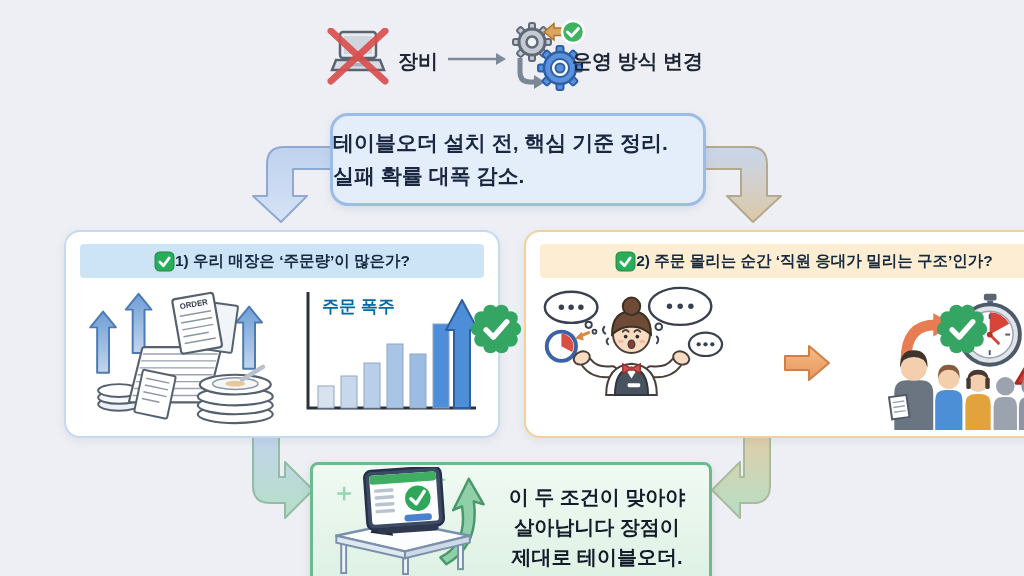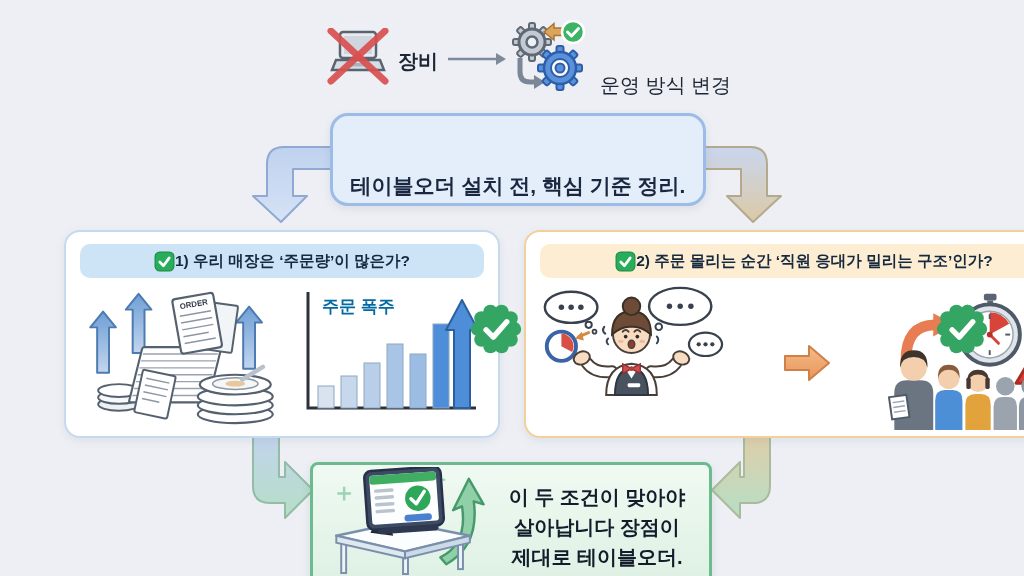--- a/index.html
+++ b/index.html
@@ -6,47 +6,47 @@
   html,body { width:1024px; height:576px; overflow:hidden; }
   body { font-family:"Liberation Sans","DejaVu Sans",sans-serif; }
   .canvas { position:relative; width:1024px; height:576px; background:#edeff4; overflow:hidden;padding-left:36px; }
 
   
   .top-row { position:absolute; left:0; top:18px; width:1024px; height:86px; z-index:2; }
   .laptop-wrap  { position:absolute; left:326px; top:10px; }
   .equip-label  { position:absolute; left:398px; top:30px; font-size:20px; font-weight:bold; color:#1d2634; }
   .long-arrow   { position:absolute; left:446px; top:32px; }
   .gears-wrap   { position:absolute; left:510px; top:2px; }
-  .change-label { position:absolute; left:600px; top:30px; font-size:20px; font-weight:normal; color:#1d2634;margin-top:24px; }
+  .change-label { position:absolute; left:572px; top:30px; font-size:20px; font-weight:bold; color:#1d2634; }
 
   
   .header-box {
     position:absolute; left:330px; top:113px; width:376px; height:93px; z-index:2;
     background:#e4eefb; border:3px solid #9bbce6; border-radius:18px;
-    display:flex; flex-direction:row; align-items:flex-end; justify-content:center;
+    display:flex; flex-direction:column; align-items:flex-start; justify-content:center;
     box-shadow:0 3px 8px rgba(80,100,140,.12);
   }
   .header-box .line { font-size:21px; font-weight:bold; color:#1a2740; line-height:1.55; white-space:nowrap; }
 
   
   .connector { position:absolute; z-index:1; }
   #conn-tl { left:238px; top:133px; }
   #conn-tr { left:676px; top:133px; }
   #conn-bl { left:240px; top:432px; }
   #conn-br { left:700px; top:432px; }
 
   
   .card {
     position:absolute; top:230px; height:208px; z-index:2; background:#ffffff;
     border-radius:16px; box-shadow:0 3px 8px rgba(80,100,140,.10);
   }
   #card1 { left:64px;  width:436px; border:2.5px solid #c5daef; }
   #card2 { left:524px; width:560px; border:2.5px solid #f3d09b; }
   .card-strip {
-    height:34px; margin:12px 14px 0 14px; border-radius:10px;
+    height:34px; margin:12px 14px 0 14px; border-radius:4px;
     display:flex; align-items:center; justify-content:center; gap:0;
   }
   #card1 .card-strip { background:#cde4f7; }
   #card2 .card-strip { background:#fdeed3; }
   .card-title { font-size:15.5px; font-weight:bold; color:#16293f; white-space:nowrap; }
   .card-content { display:flex; align-items:center; justify-content:space-between; padding:4px 14px 6px 14px; }
   #card2 .card-content { padding:4px 8px 6px 8px; }
   .chart-wrap { position:relative; width:190px; height:146px; }
   .chart-label { position:absolute; left:28px; top:12px; font-size:17px; font-weight:bold; color:#0369a1; white-space:nowrap; }
   .block-arrow-right { margin-top:14px; flex:0 0 auto; }
@@ -131,20 +131,21 @@
           <circle cx="63" cy="12" r="11" fill="#3db364" stroke="#ffffff" stroke-width="2.5"></circle>
           <path d="M57.5,12 L61.5,16 L68.5,8.5" fill="none" stroke="#ffffff" stroke-width="3" stroke-linecap="round" stroke-linejoin="round"></path>
         </g>
       </svg>
     </div>
     <div class="change-label">운영 방식 변경</div>
   </div>
 
   <div class="header-box">
     <div class="line">테이블오더 설치 전, 핵심 기준 정리.</div>
+    <div class="line">실패 확률 대폭 감소.</div>
   </div>
 
   <svg id="conn-tl" class="connector" width="112" height="100" viewBox="0 0 112 100">
     <defs>
         <linearGradient id="gTL" x1="0" y1="0" x2="0" y2="1">
       <stop offset="0" stop-color="#bfd2ee"></stop>
           <stop offset="1" stop-color="#d6e2f6"></stop>
         </linearGradient>
       </defs>
     <path d="M112,14 L46,14 Q29,14 29,31 L29,63 L15,63 L43,89 L69,63 L55,63 L55,36 L112,36 Z" fill="url(#gTL)" stroke="#8fa9d2" stroke-width="2" stroke-linejoin="round"></path>

